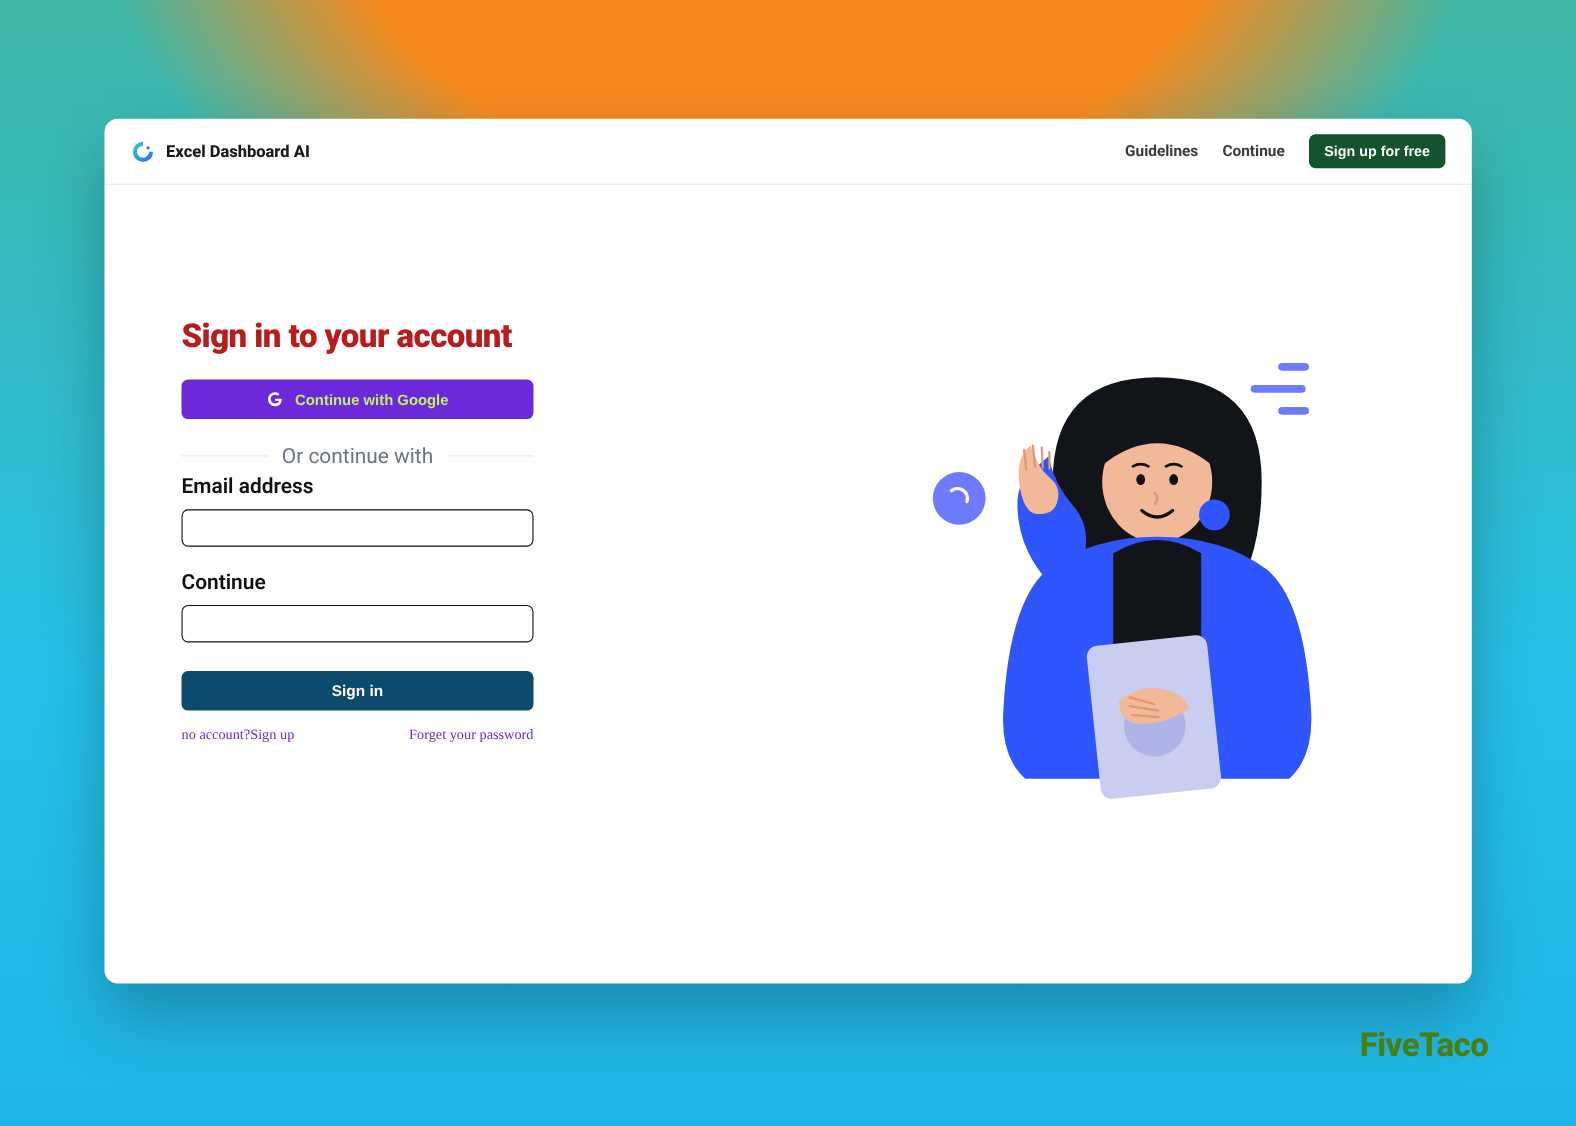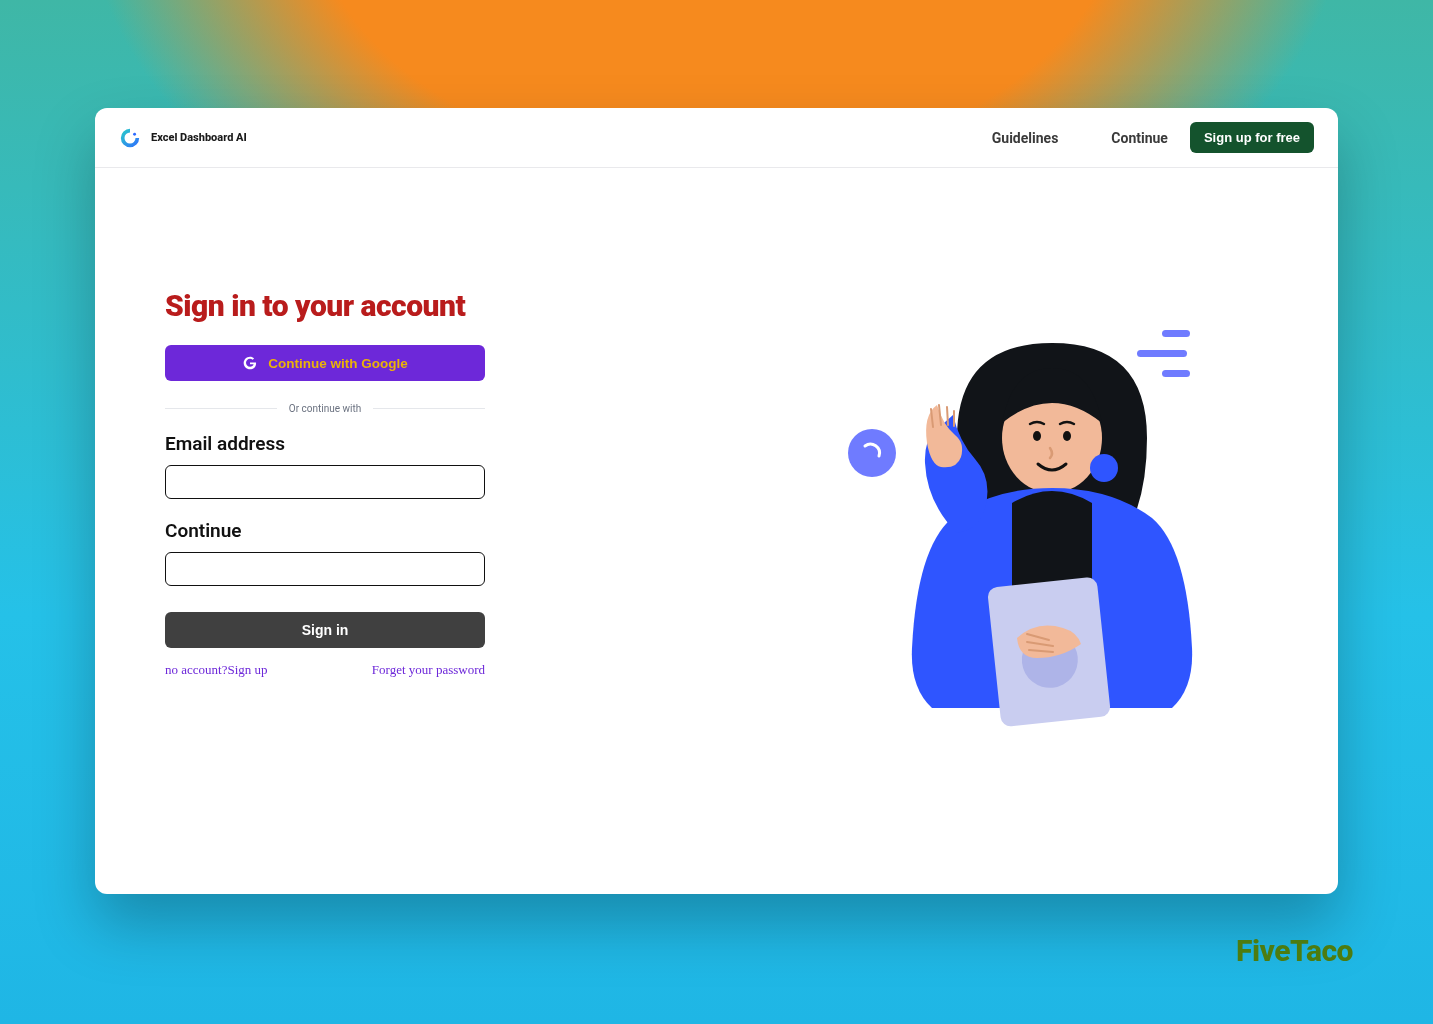--- a/index.html
+++ b/index.html
@@ -42,34 +42,33 @@
     display: flex;
     align-items: center;
     gap: 10px;
   }
   .brand-logo {
     width: 22px;
     height: 22px;
   }
   .brand-name {
     font-weight: 800;
-    font-size: 11px;
+    font-size: 15px;
     color: #1a1a1a;
   }
   .topnav {
     display: flex;
     align-items: center;
     gap: 22px;
   }
   .topnav a {
     color: #3a3a3a;
     text-decoration: none;
     font-weight: 700;
     font-size: 14px;
-    margin-left: 31px;
   }
   .btn-signup {
     background: #14532d;
     color: #fff;
     border: none;
     border-radius: 6px;
     padding: 8px 14px;
     font-weight: 700;
     font-size: 13px;
     cursor: pointer;
@@ -88,44 +87,44 @@
   .heading {
     font-size: 30px;
     font-weight: 900;
     color: #b91c1c;
     margin-bottom: 22px;
     letter-spacing: -0.5px;
   }
   .btn-purple {
     width: 100%;
     background: #6d28d9;
-    color: #eab308;
+    color: #bef264;
     border: none;
     border-radius: 6px;
     padding: 10px 12px;
     font-weight: 700;
     font-size: 13.5px;
     cursor: pointer;
     display: flex;
     align-items: center;
     justify-content: center;
     gap: 10px;
   }
   .google-icon {
     width: 16px;
     height: 16px;
     display: inline-block;
   }
   .divider {
     display: flex;
     align-items: center;
     gap: 12px;
-    margin: 22px 0 18px 0;
+    margin: 22px 0 4px 0;
     color: #6b7280;
-    font-size: 10px;
+    font-size: 19px;
   }
   .divider::before, .divider::after {
     content: "";
     flex: 1;
     height: 1px;
     background: #e5e7eb;
   }
   .field-label {
     font-size: 19px;
     color: #111;
@@ -138,21 +137,21 @@
     height: 34px;
     border: 1px solid #111;
     border-radius: 6px;
     padding: 0 10px;
     font-size: 14px;
     background: #fff;
     margin-bottom: 20px;
   }
   .btn-signin {
     width: 100%;
-    background: #404040;
+    background: #0c4a6e;
     color: #fff;
     border: none;
     border-radius: 6px;
     padding: 10px 12px;
     font-weight: 700;
     font-size: 14px;
     cursor: pointer;
     margin-top: 6px;
   }
   .links-row {

